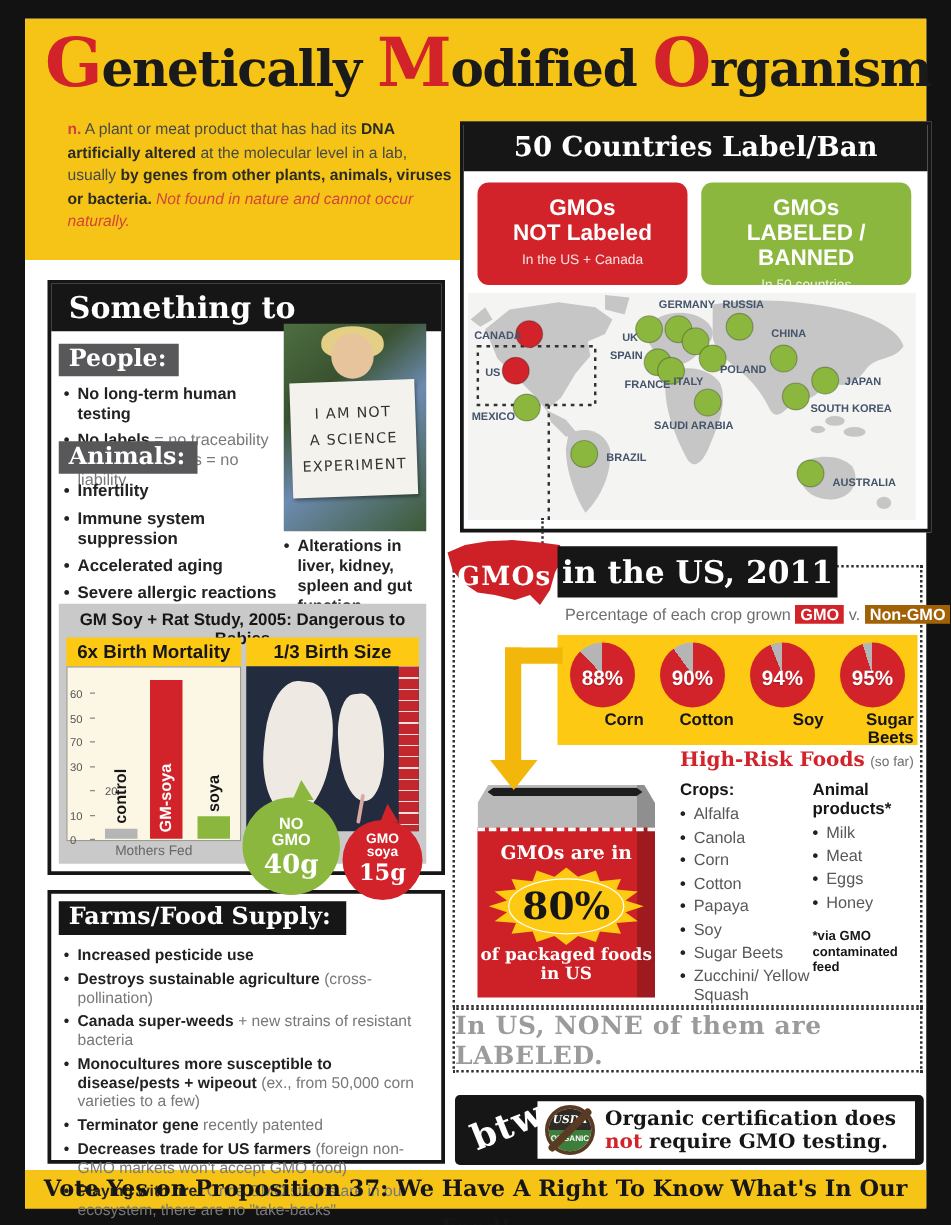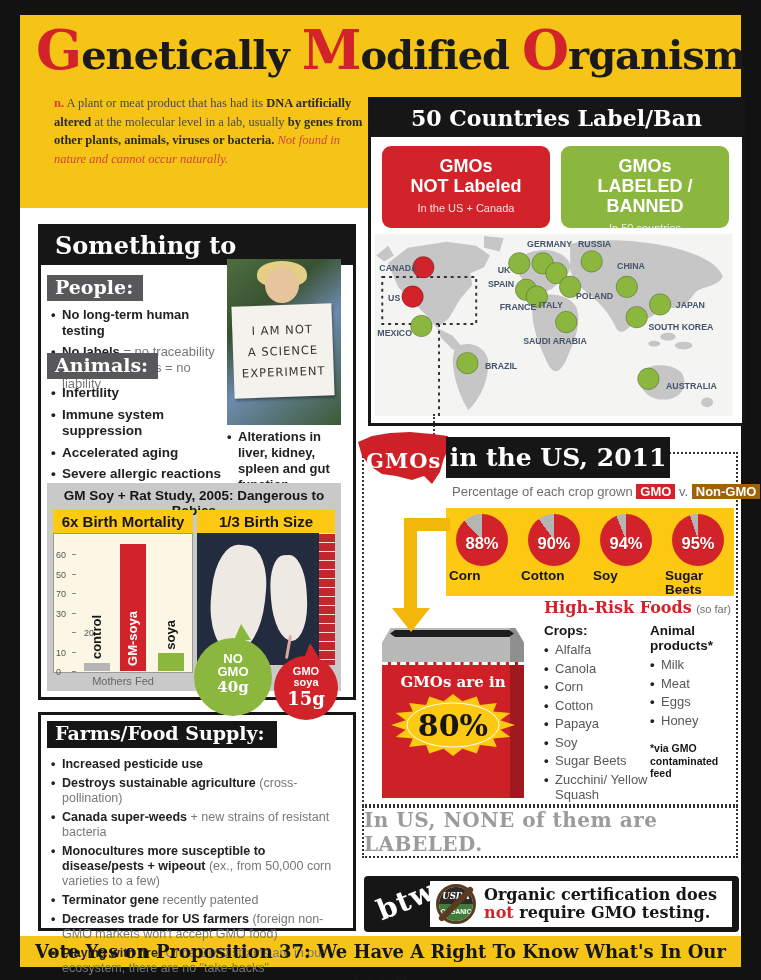--- a/index.html
+++ b/index.html
@@ -8,21 +8,21 @@
   .inner-bg{position:absolute;left:20px;top:15px;width:721px;height:951px;background:#ffffff;}
   .band-top{position:absolute;left:20px;top:15px;width:721px;height:193px;background:#F6C417;}
   .band-bottom{position:absolute;left:20px;top:936px;width:721px;height:31px;background:#F6C417;}
 
   .abs{position:absolute;}
 
   
   .main-title{left:36px;top:30px;width:690px;font-family:"DejaVu Serif",serif;font-weight:bold;
               font-size:40px;color:#1a1a1a;letter-spacing:-1px;white-space:nowrap;}
   .main-title .cap{color:#D2232A;font-size:54px;line-height:40px;}
-  .definition{left:54px;top:94px;width:312px;font-family:Liberation Serif, serif;
+  .definition{left:54px;top:94px;width:312px;font-family:Liberation Sans, sans-serif;
               font-size:12.5px;line-height:18.5px;color:#4a4a45;}
   .definition .red{color:#D2453A;font-weight:bold;}
   .definition b{color:#2b2b26;}
   .definition .redital{color:#D2453A;font-style:italic;}
 
   
   .frame{border:3px solid #161616;background:#fff;}
   .blackbar{background:#161616;color:#fff;font-family:"DejaVu Serif",serif;font-weight:bold;}
   .graybar{background:#58585B;color:#fff;font-family:"DejaVu Serif",serif;font-weight:bold;}
 
@@ -98,21 +98,21 @@
                font-weight:bold;font-size:21px;letter-spacing:1px;}
   .us-banner{left:446px;top:437px;width:224px;height:41px;font-size:25px;line-height:41px;text-align:center;z-index:5;}
 
   .pct-line{left:452px;top:484px;width:286px;font-size:13px;color:#6d6e70;z-index:5;white-space:nowrap;}
   .chip{display:inline-block;color:#fff;font-weight:bold;padding:0 4px;font-size:13px;}
   .chip-red{background:#D2232A;}
   .chip-gray{background:#a16207;}
 
   .pie-panel{left:446px;top:508px;width:288px;height:88px;background:#FDC913;display:flex;
              justify-content:space-around;align-items:flex-start;padding-top:6px;box-sizing:border-box;z-index:4;}
-  .pie-item{width:66px;text-align:left;}
+  .pie-item{width:66px;text-align:right;}
   .pie{width:52px;height:52px;border-radius:50%;margin:0 auto;display:flex;align-items:center;justify-content:center;}
   .pie .pct{color:#fff;font-weight:bold;font-size:16.5px;transform:translateY(3px);text-shadow:0 1px 1px rgba(0,0,0,.25);}
   .pie-label{font-weight:bold;font-size:13.5px;color:#161616;line-height:14px;margin-top:3px;}
 
   .arrow-h{left:404px;top:518px;width:46px;height:13px;background:#F2B70A;z-index:6;}
   .arrow-v{left:404px;top:518px;width:13px;height:92px;background:#F2B70A;z-index:6;}
   .arrow-head{left:392px;top:608px;width:0;height:0;border-left:19px solid transparent;
               border-right:19px solid transparent;border-top:24px solid #F2B70A;z-index:6;}
 
   .cereal-lid{left:382px;top:628px;width:142px;height:36px;z-index:4;
@@ -271,21 +271,21 @@
           <div class="ruler"></div>
         </div>
       </div>
     </div>
   </div>
 
   <div class="abs bubble" style="left:194px;top:638px;width:78px;height:78px;background:#8CB73F;">
     <div class="bubble-tail" style="left:40px;top:-14px;border-left:7px solid transparent;border-right:10px solid transparent;border-bottom:16px solid #8CB73F;"></div>
     <div style="font-size:13px;line-height:13px;margin-top:14px;">NO</div>
     <div style="font-size:13px;line-height:13px;">GMO</div>
-    <div class="g-val" style="font-size:15px;">40g</div>
+    <div class="g-val" style="font-size:21px;">40g</div>
   </div>
   <div class="abs bubble" style="left:274px;top:656px;width:64px;height:64px;background:#D2232A;">
     <div class="bubble-tail" style="left:30px;top:-13px;border-left:6px solid transparent;border-right:9px solid transparent;border-bottom:15px solid #D2232A;"></div>
     <div style="font-size:11px;line-height:11px;margin-top:10px;">GMO</div>
     <div style="font-size:11px;line-height:11px;">soya</div>
     <div class="g-val" style="font-size:18px;">15g</div>
   </div>
 
   <div class="abs frame farms">
     <div class="blackbar farms-head">Farms/Food Supply:</div>
@@ -445,20 +445,21 @@
   <div class="abs cereal-slot"></div>
   <div class="abs cereal-box">
     <div class="intro">GMOs are in</div>
     <div class="burst-wrap">
       <svg id="burst-svg" width="128" height="64" viewBox="0 0 128 64">
           <polygon points="64.0,1.0 73.4,8.3 87.7,3.4 90.9,11.9 107.8,10.1 104.2,18.6 121.3,20.1 111.4,27.3 126.0,32.0 111.4,36.7 121.3,43.9 104.2,45.4 107.8,53.9 90.9,52.1 87.7,60.6 73.4,55.7 64.0,63.0 54.6,55.7 40.3,60.6 37.1,52.1 20.2,53.9 23.8,45.4 6.7,43.9 16.6,36.7 2.0,32.0 16.6,27.3 6.7,20.1 23.8,18.6 20.2,10.1 37.1,11.9 40.3,3.4 54.6,8.3" fill="#FDC913"></polygon>
           <ellipse cx="64" cy="32" rx="46" ry="22" fill="none" stroke="#fff" stroke-width="1"></ellipse>
         </svg>
       <div class="burst-val">80%</div>
     </div>
+    <div class="sub">of packaged foods in US</div>
   </div>
 
   <div class="abs hrf">
     <div>
       <span class="hrf-title">High-Risk Foods</span>
       <span class="hrf-sofar">(so far)</span>
     </div>
     <div class="hrf-cols">
       <div class="hrf-col1">
         <div class="hrf-colhead">Crops:</div>

